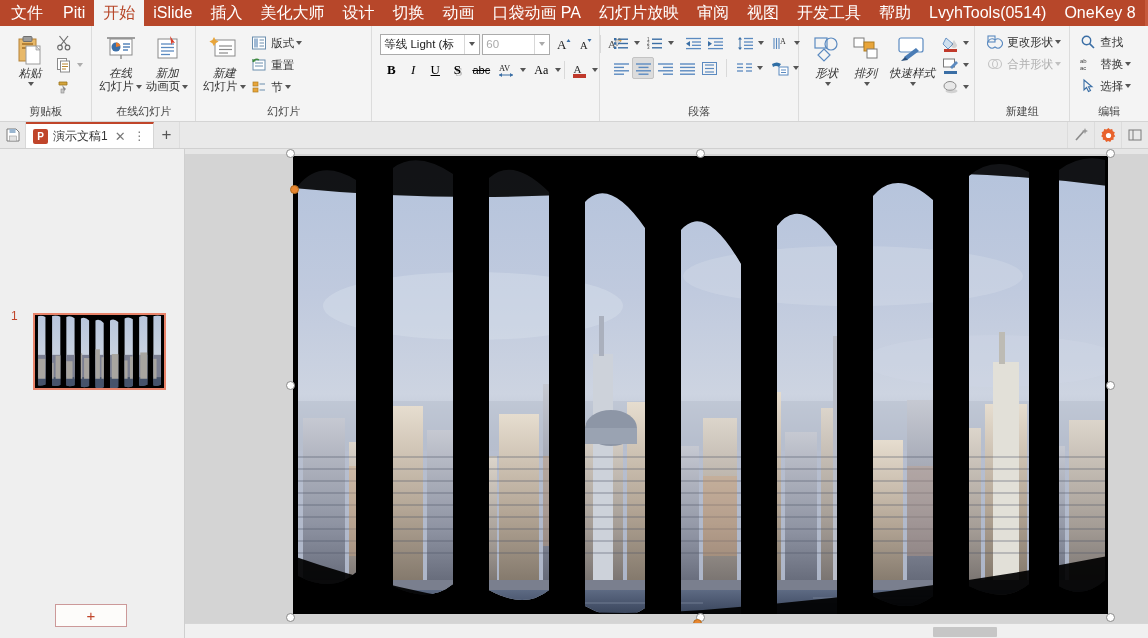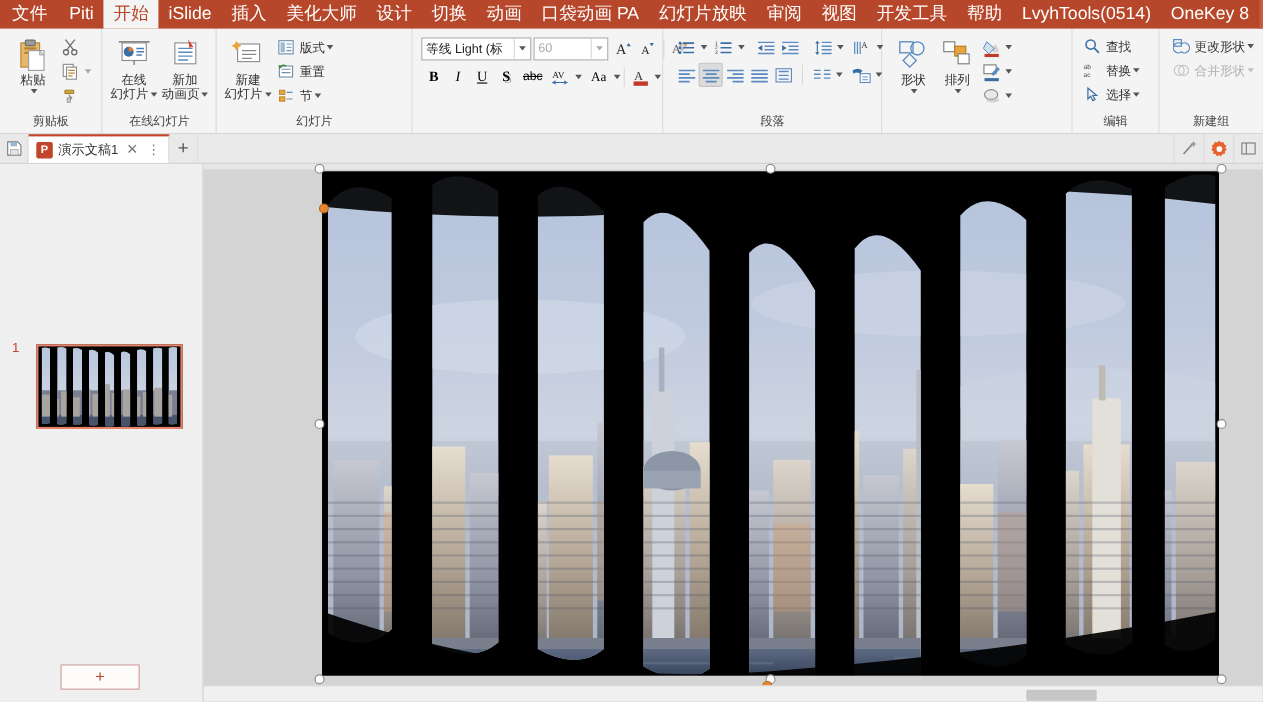--- a/index.html
+++ b/index.html
@@ -55,20 +55,21 @@
 
   
   .bigbtn {
     width: 48px; display: flex; flex-direction: column; align-items: center;
     padding: 2px 1px; cursor: default; border: 1px solid transparent; border-radius: 2px;
   }
   .bigbtn .bicon { height: 34px; display: flex; align-items: center; justify-content: center; }
   .bigbtn .blab {
     font-size: 11.5px; color: #333; text-align: left; line-height: 13px;
     white-space: nowrap;
+    font-style: italic;
   }
   .bigbtn .blab2 { font-size: 11.5px; color: #333; line-height: 13px; white-space: nowrap; }
   .caretd { display: inline-block; width: 0; height: 0; margin-left: 2px;
     border-left: 3.5px solid transparent; border-right: 3.5px solid transparent;
     border-top: 4px solid #555; vertical-align: middle; }
 
   
   .smbtn {
     display: flex; align-items: center; height: 22px; padding: 0 3px;
     font-size: 11.5px; color: #333; white-space: nowrap; cursor: default;
@@ -584,20 +585,31 @@
         <div class="bicon">
           <svg width="32" height="30" viewBox="0 0 32 30">
             <rect x="4" y="3" width="10" height="9" fill="#fff" stroke="#7a7a7a"></rect>
             <rect x="14" y="7" width="10" height="9" fill="#e8a53a" stroke="#b07d1e"></rect>
             <rect x="17" y="14" width="10" height="9" fill="#fff" stroke="#7a7a7a"></rect>
           </svg>
         </div>
         <div class="blab">排列</div>
         <div style="height:9px;line-height:6px"><span class="caretd"></span></div>
       </div>
+      <div class="bigbtn" style="width:56px">
+        <div class="bicon">
+          <svg width="36" height="30" viewBox="0 0 36 30">
+            <rect x="5" y="3" width="24" height="14" rx="2" fill="#fff" stroke="#5b8ac0" stroke-width="1.2"></rect>
+            <path d="M10 22 l12 -9 l3 3 l-12 9 z" fill="#4a7cb5"></path>
+            <path d="M7 26 l4 -4 l3 3 z" fill="#2a4f7a"></path>
+          </svg>
+        </div>
+        <div class="blab">快速样式</div>
+        <div style="height:9px;line-height:6px"><span class="caretd"></span></div>
+      </div>
       <div style="display:flex;flex-direction:column;padding-top:2px">
         <div class="row">
           <div class="iconbtn">
             <svg width="17" height="17" viewBox="0 0 17 17">
               <path d="M4 3 l7 6 l-5 5 l-5 -5 z" fill="#cfe0ef" stroke="#5b8ac0" stroke-width=".9"></path>
               <path d="M12 5 l3 5 a3 3 0 0 1 -6 0 z" fill="#888" opacity=".3"></path>
               <rect x="2" y="14" width="13" height="3" fill="#c0392b"></rect>
             </svg>
           </div>
           <span class="caretd"></span>
@@ -618,20 +630,46 @@
               <ellipse cx="8" cy="7" rx="6" ry="4.5" fill="#e8e8e8" stroke="#8a8a8a"></ellipse>
               <ellipse cx="9.5" cy="12" rx="6" ry="2.2" fill="#bbb" opacity=".6"></ellipse>
             </svg>
           </div>
           <span class="caretd"></span>
         </div>
       </div>
     </div>
   </div>
 
+  <div class="rgroup" style="flex:1">
+    <div class="rbody" style="flex-direction:column;padding:5px 4px 0 8px">
+      <div class="smbtn">
+        <span class="si">
+          <svg width="16" height="16" viewBox="0 0 16 16">
+            <rect x="1" y="2" width="7" height="6" fill="none" stroke="#5b8ac0" stroke-width="1.1"></rect>
+            <path d="M8 6 a4.5 4.5 0 1 1 0 7 a4.5 4.5 0 1 1 0 -7" fill="none" stroke="#5b8ac0" stroke-width="1.1"></path>
+          </svg>
+        </span>
+        <span>更改形状</span>
+        <span class="caretd"></span>
+      </div>
+      <div class="smbtn disabled">
+        <span class="si">
+          <svg width="16" height="16" viewBox="0 0 16 16">
+            <circle cx="6" cy="8" r="4.5" fill="none" stroke="#c4c4c4" stroke-width="1.1"></circle>
+            <circle cx="10" cy="8" r="4.5" fill="none" stroke="#c4c4c4" stroke-width="1.1"></circle>
+          </svg>
+        </span>
+        <span>合并形状</span>
+        <span class="caretd" style="border-top-color:#c0c0c0"></span>
+      </div>
+    </div>
+    <div class="rlabel">新建组</div>
+  </div>
+
   <div class="rgroup" style="width:80px">
     <div class="rbody" style="flex-direction:column;padding:5px 4px 0 6px">
       <div class="smbtn">
         <span class="si">
           <svg width="16" height="16" viewBox="0 0 16 16">
             <circle cx="6.5" cy="6.5" r="4.2" fill="none" stroke="#3a6ea5" stroke-width="1.4"></circle>
             <line x1="9.6" y1="9.6" x2="14" y2="14" stroke="#3a6ea5" stroke-width="1.6"></line>
           </svg>
         </span>
         <span>查找</span>
@@ -650,46 +688,20 @@
         <span class="si">
           <svg width="16" height="16" viewBox="0 0 16 16">
             <path d="M4 2 L4 12 L6.5 9.5 L8.5 13.5 L10.5 12.5 L8.5 8.8 L12 8.8 Z" fill="none" stroke="#3a6ea5" stroke-width="1.1"></path>
           </svg>
         </span>
         <span>选择</span>
         <span class="caretd"></span>
       </div>
     </div>
     <div class="rlabel">编辑</div>
-  </div>
-
-  <div class="rgroup" style="flex:1">
-    <div class="rbody" style="flex-direction:column;padding:5px 4px 0 8px">
-      <div class="smbtn">
-        <span class="si">
-          <svg width="16" height="16" viewBox="0 0 16 16">
-            <rect x="1" y="2" width="7" height="6" fill="none" stroke="#5b8ac0" stroke-width="1.1"></rect>
-            <path d="M8 6 a4.5 4.5 0 1 1 0 7 a4.5 4.5 0 1 1 0 -7" fill="none" stroke="#5b8ac0" stroke-width="1.1"></path>
-          </svg>
-        </span>
-        <span>更改形状</span>
-        <span class="caretd"></span>
-      </div>
-      <div class="smbtn disabled">
-        <span class="si">
-          <svg width="16" height="16" viewBox="0 0 16 16">
-            <circle cx="6" cy="8" r="4.5" fill="none" stroke="#c4c4c4" stroke-width="1.1"></circle>
-            <circle cx="10" cy="8" r="4.5" fill="none" stroke="#c4c4c4" stroke-width="1.1"></circle>
-          </svg>
-        </span>
-        <span>合并形状</span>
-        <span class="caretd" style="border-top-color:#c0c0c0"></span>
-      </div>
-    </div>
-    <div class="rlabel">新建组</div>
   </div>
 </div>
 
 <div class="docbar">
   <div class="dicon">
     <svg width="16" height="16" viewBox="0 0 16 16">
       <path d="M2 2 h9 l3 3 v9 h-12 z" fill="#fff" stroke="#7a7a7a"></path>
       <rect x="4.5" y="2" width="6" height="4" fill="#9ab6d0"></rect>
       <rect x="4.5" y="9" width="7" height="5" fill="#e3e3e3" stroke="#9a9a9a" stroke-width=".6"></rect>
     </svg>

